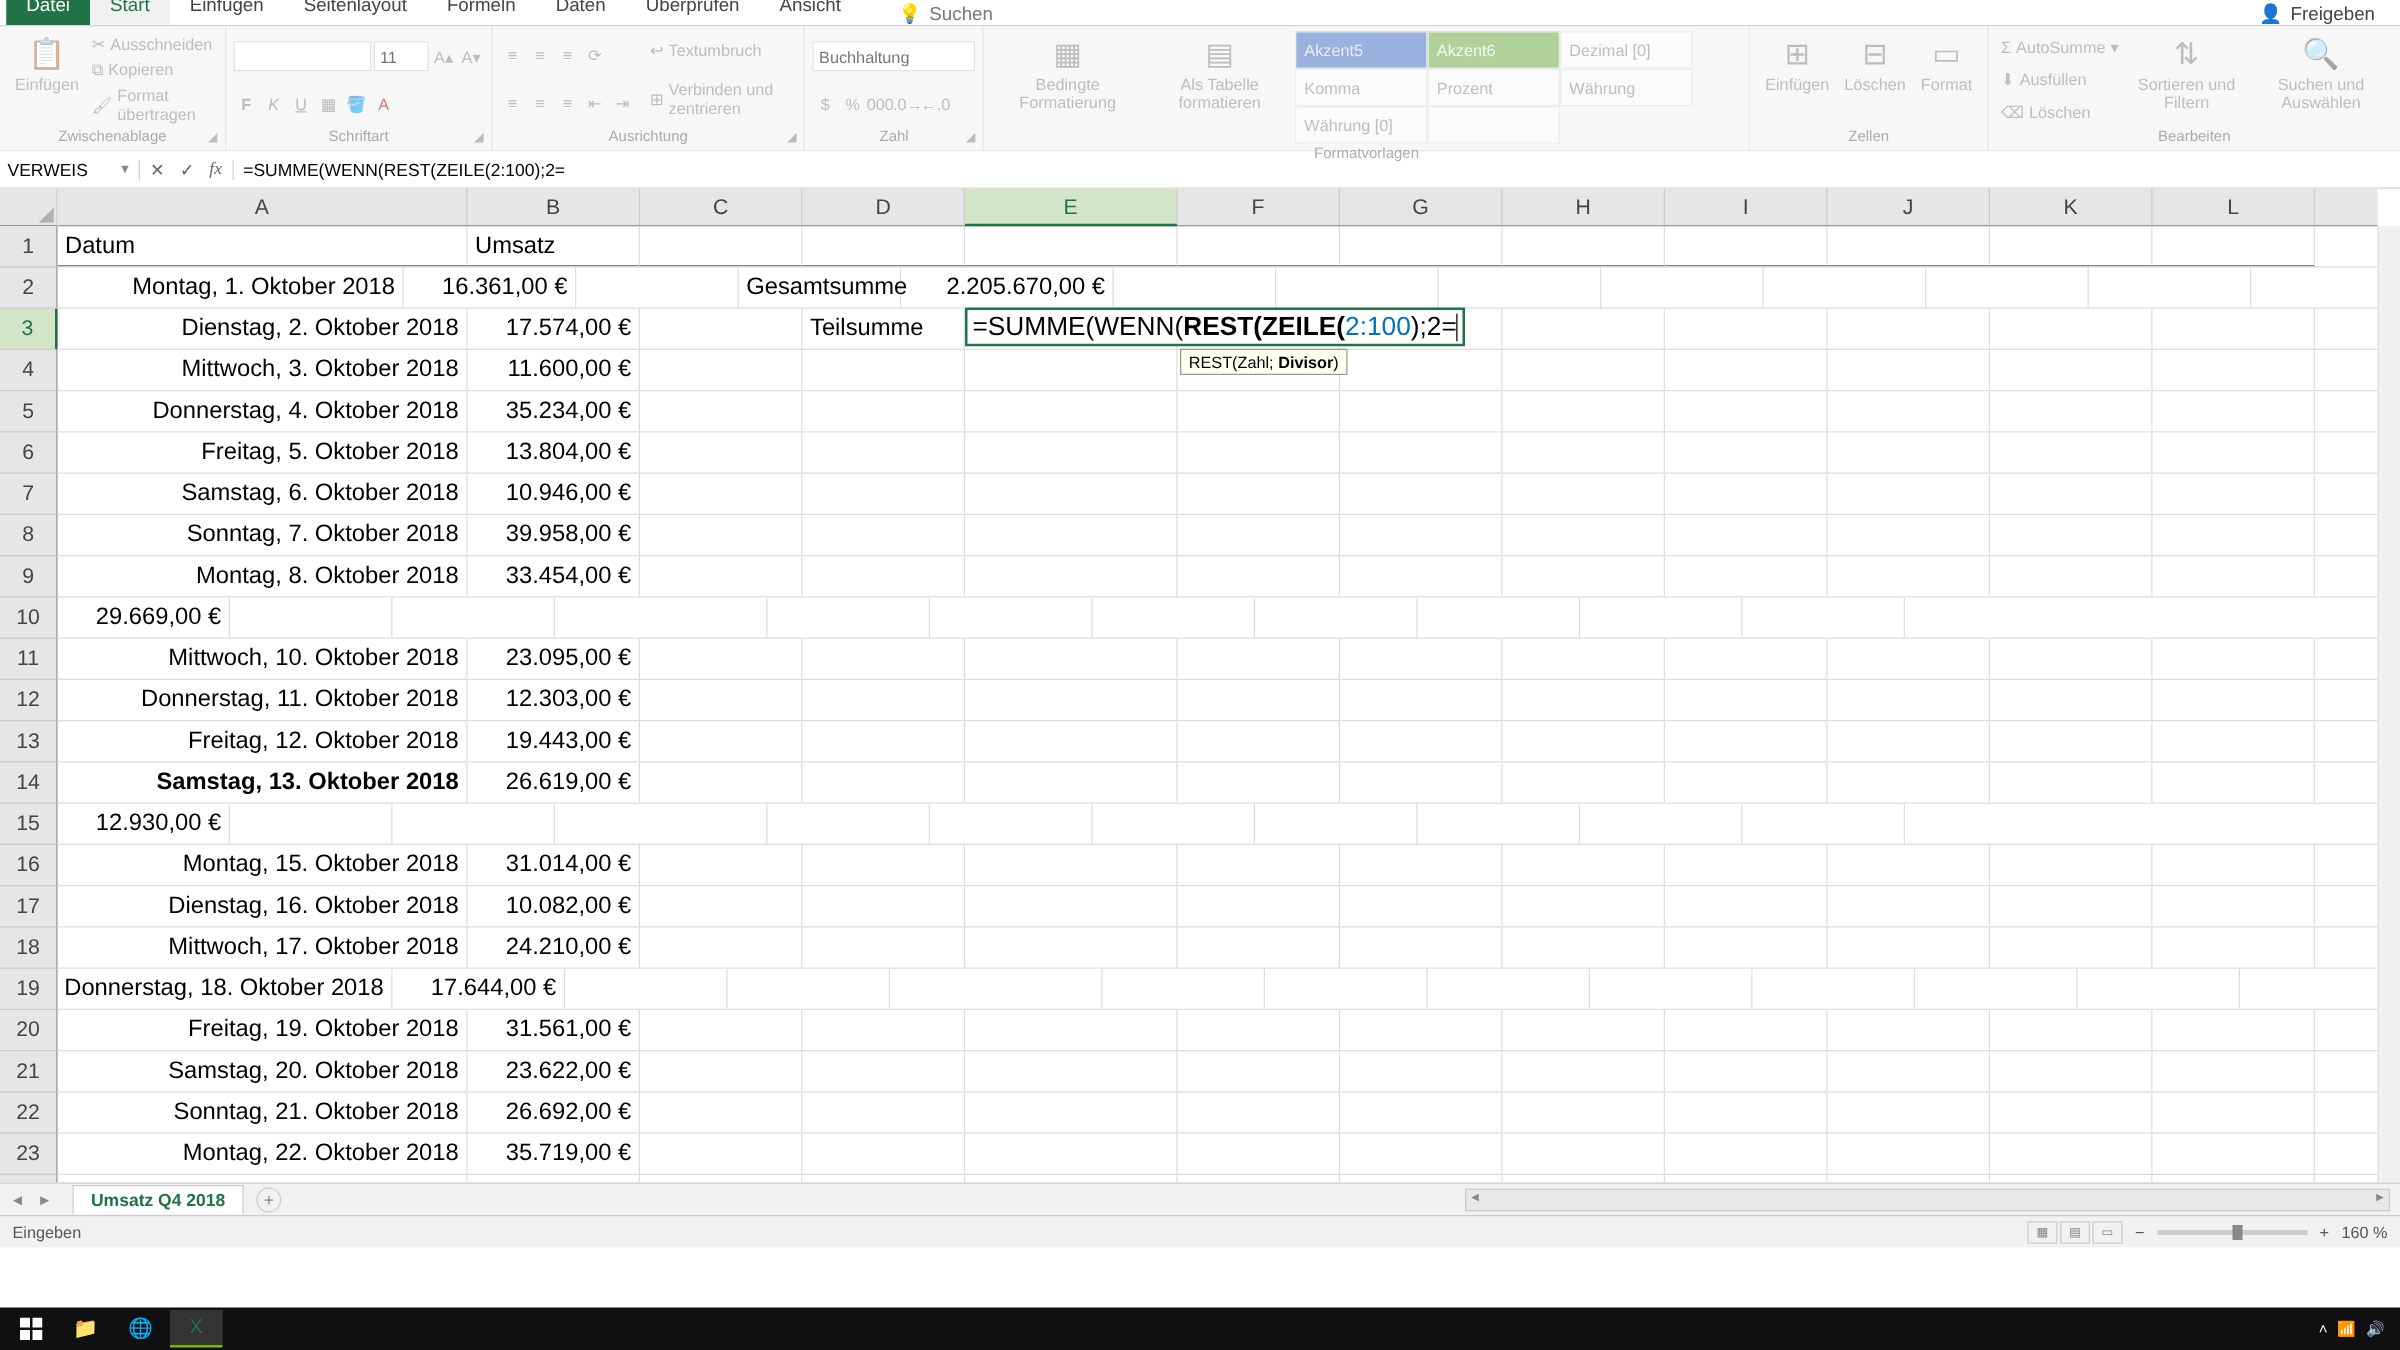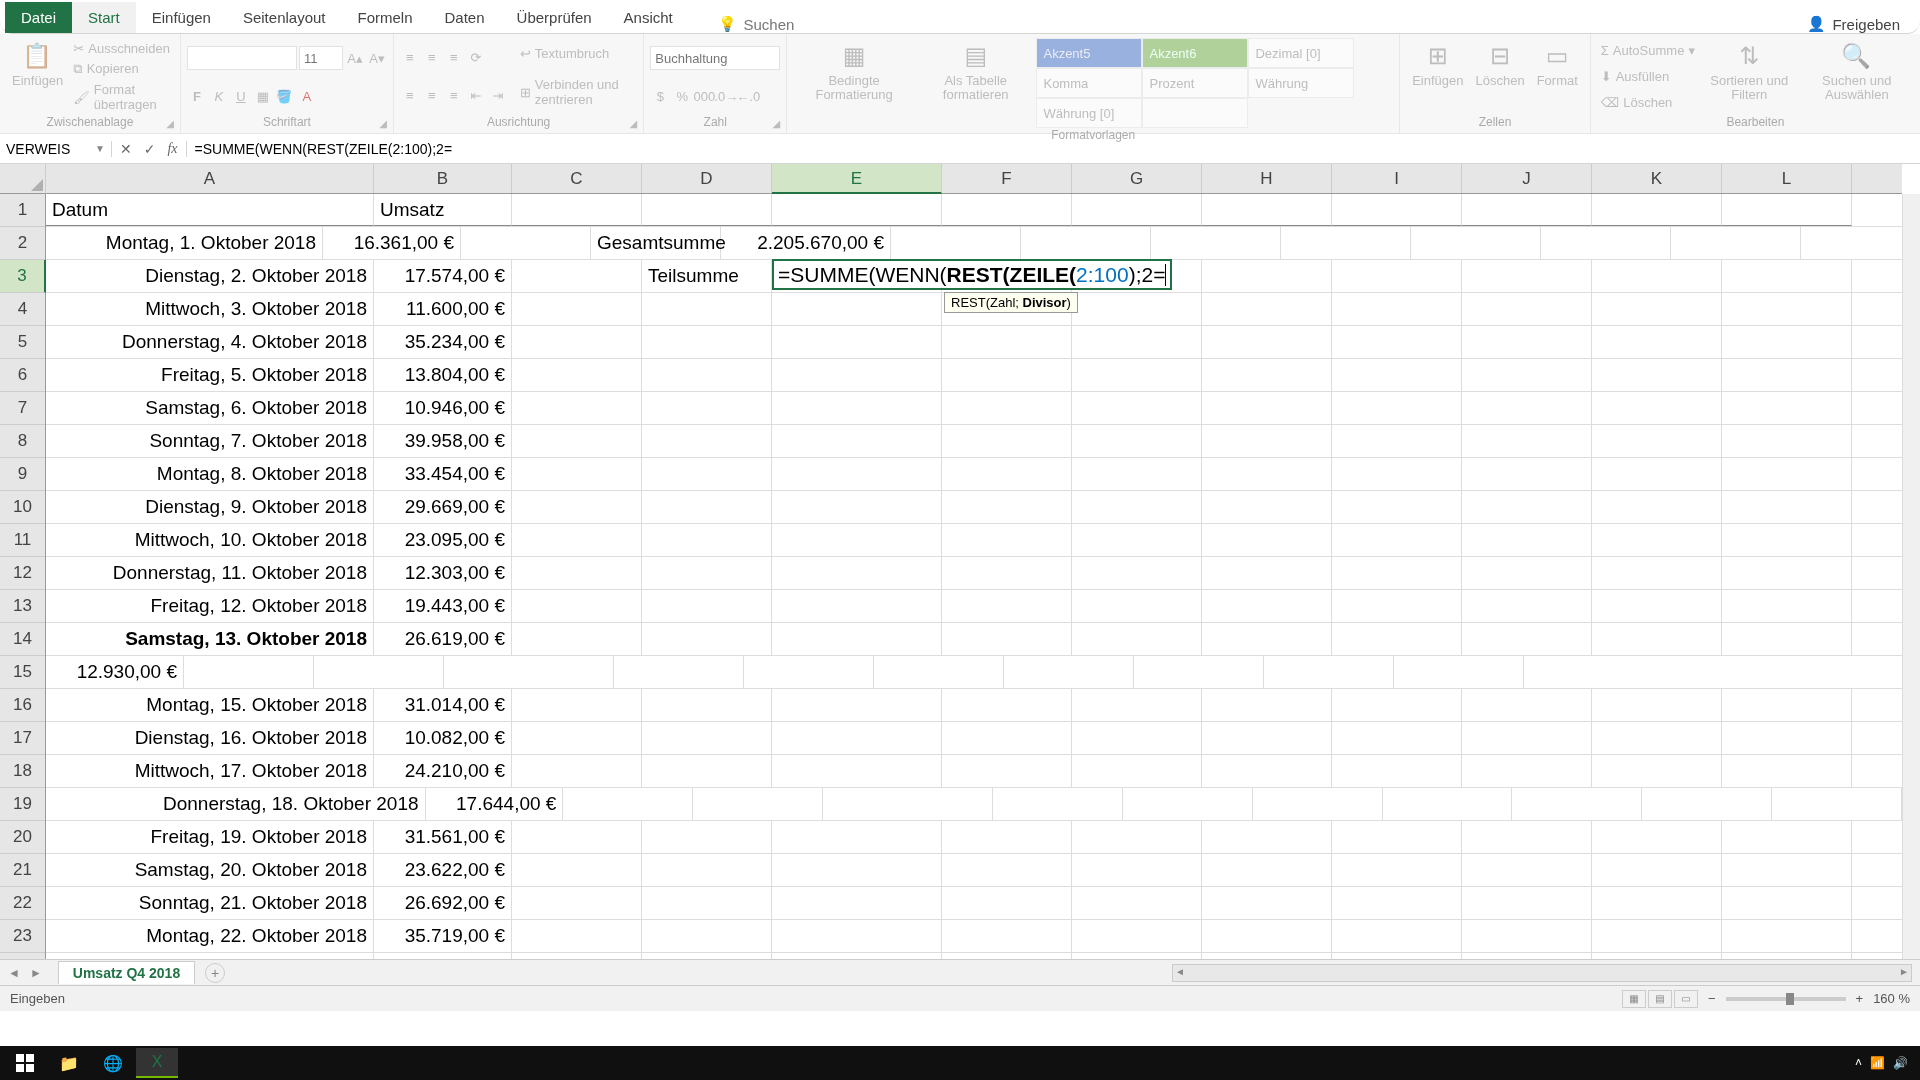--- a/index.html
+++ b/index.html
@@ -1,19 +1,19 @@
 <!DOCTYPE html>
 <html><head>
 <meta charset="utf-8">
 <style>
 * { margin: 0; padding: 0; box-sizing: border-box; font-family: 'Segoe UI', Tahoma, sans-serif; user-select: none; }
 body { background: #fff; overflow: hidden; width: 1920px; height: 1080px; position: relative; }
 
 
-.titlebar { height: 34px; background: #fff; display: flex; align-items: flex-end; padding-left: 5px; border-bottom: 1px solid #d4d4d4; border-radius: 13px; }
+.titlebar { height: 21px; background: #fff; display: flex; align-items: flex-end; padding-left: 5px; border-bottom: 1px solid #d4d4d4; }
 .tab { padding: 7px 16px; font-size: 15px; color: #444; cursor: pointer; }
 .tab.file { background: #217346; color: #fff; }
 .tab.active { background: #f1f1f1; color: #217346; }
 .tab-right { margin-left: auto; display: flex; align-items: center; padding-right: 20px; gap: 6px; color: #444; font-size: 15px; }
 .tab-search { display: flex; align-items: center; gap: 6px; margin-left: 30px; color: #777; font-size: 15px; }
 
 
 .ribbon { height: 100px; background: #f1f1f1; display: flex; border-bottom: 1px solid #d4d4d4; }
 .ribbon-group { border-right: 1px solid #d4d4d4; padding: 4px 6px 2px 6px; display: flex; flex-direction: column; }
 .ribbon-group-body { flex: 1; display: flex; }
@@ -467,21 +467,20 @@
         <div class="cell" style="width: 170px;"></div>
         <div class="cell" style="width: 130px;"></div>
         <div class="cell" style="width: 130px;"></div>
         <div class="cell" style="width: 130px;"></div>
         <div class="cell" style="width: 130px;"></div>
         <div class="cell" style="width: 130px;"></div>
         <div class="cell" style="width: 130px;"></div>
         <div class="cell" style="width: 130px;"></div>
       </div>
       <div class="cell-row">
-        <div class="cell r" style="width: 328px;">Dienstag, 9. Oktober 2018</div>
         <div class="cell r" style="width: 138px;">29.669,00 €</div>
         <div class="cell" style="width: 130px;"></div>
         <div class="cell" style="width: 130px;"></div>
         <div class="cell" style="width: 170px;"></div>
         <div class="cell" style="width: 130px;"></div>
         <div class="cell" style="width: 130px;"></div>
         <div class="cell" style="width: 130px;"></div>
         <div class="cell" style="width: 130px;"></div>
         <div class="cell" style="width: 130px;"></div>
         <div class="cell" style="width: 130px;"></div>
@@ -592,21 +591,21 @@
         <div class="cell" style="width: 170px;"></div>
         <div class="cell" style="width: 130px;"></div>
         <div class="cell" style="width: 130px;"></div>
         <div class="cell" style="width: 130px;"></div>
         <div class="cell" style="width: 130px;"></div>
         <div class="cell" style="width: 130px;"></div>
         <div class="cell" style="width: 130px;"></div>
         <div class="cell" style="width: 130px;"></div>
       </div>
       <div class="cell-row">
-        <div class="cell r" style="width: 380px;">Donnerstag, 18. Oktober 2018</div>
+        <div class="cell r" style="width: 268px;">Donnerstag, 18. Oktober 2018</div>
         <div class="cell r" style="width: 138px;">17.644,00 €</div>
         <div class="cell" style="width: 130px;"></div>
         <div class="cell" style="width: 130px;"></div>
         <div class="cell" style="width: 170px;"></div>
         <div class="cell" style="width: 130px;"></div>
         <div class="cell" style="width: 130px;"></div>
         <div class="cell" style="width: 130px;"></div>
         <div class="cell" style="width: 130px;"></div>
         <div class="cell" style="width: 130px;"></div>
         <div class="cell" style="width: 130px;"></div>

